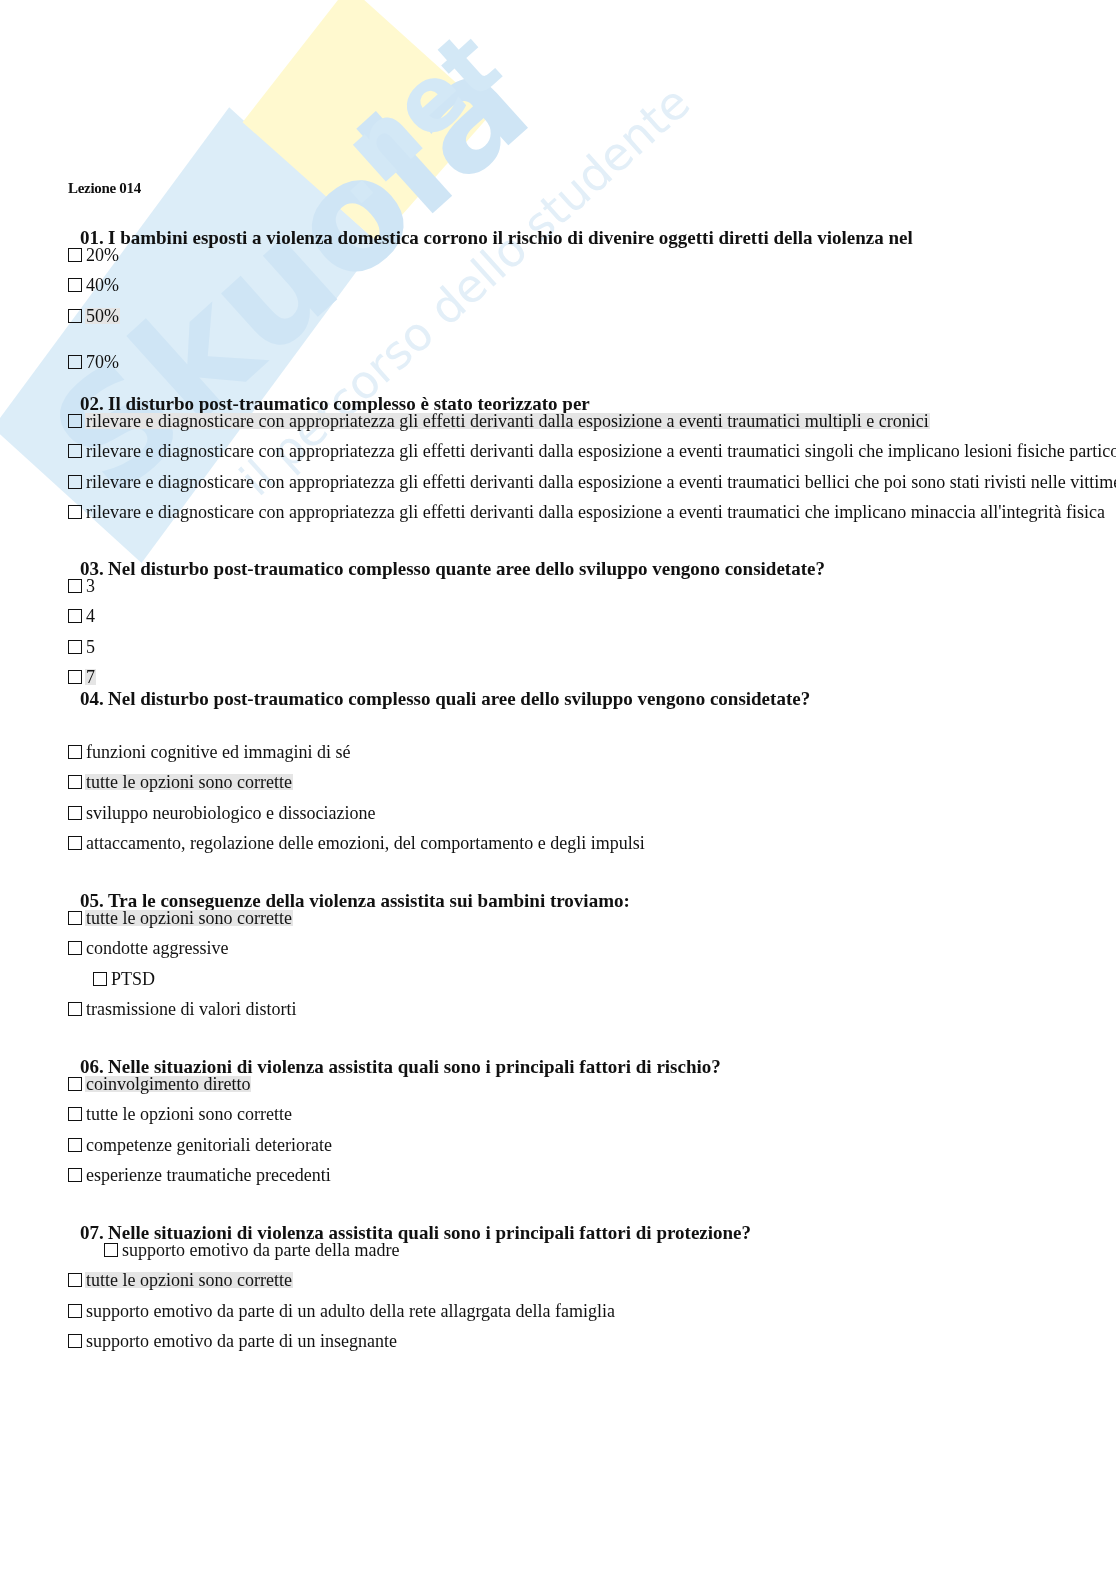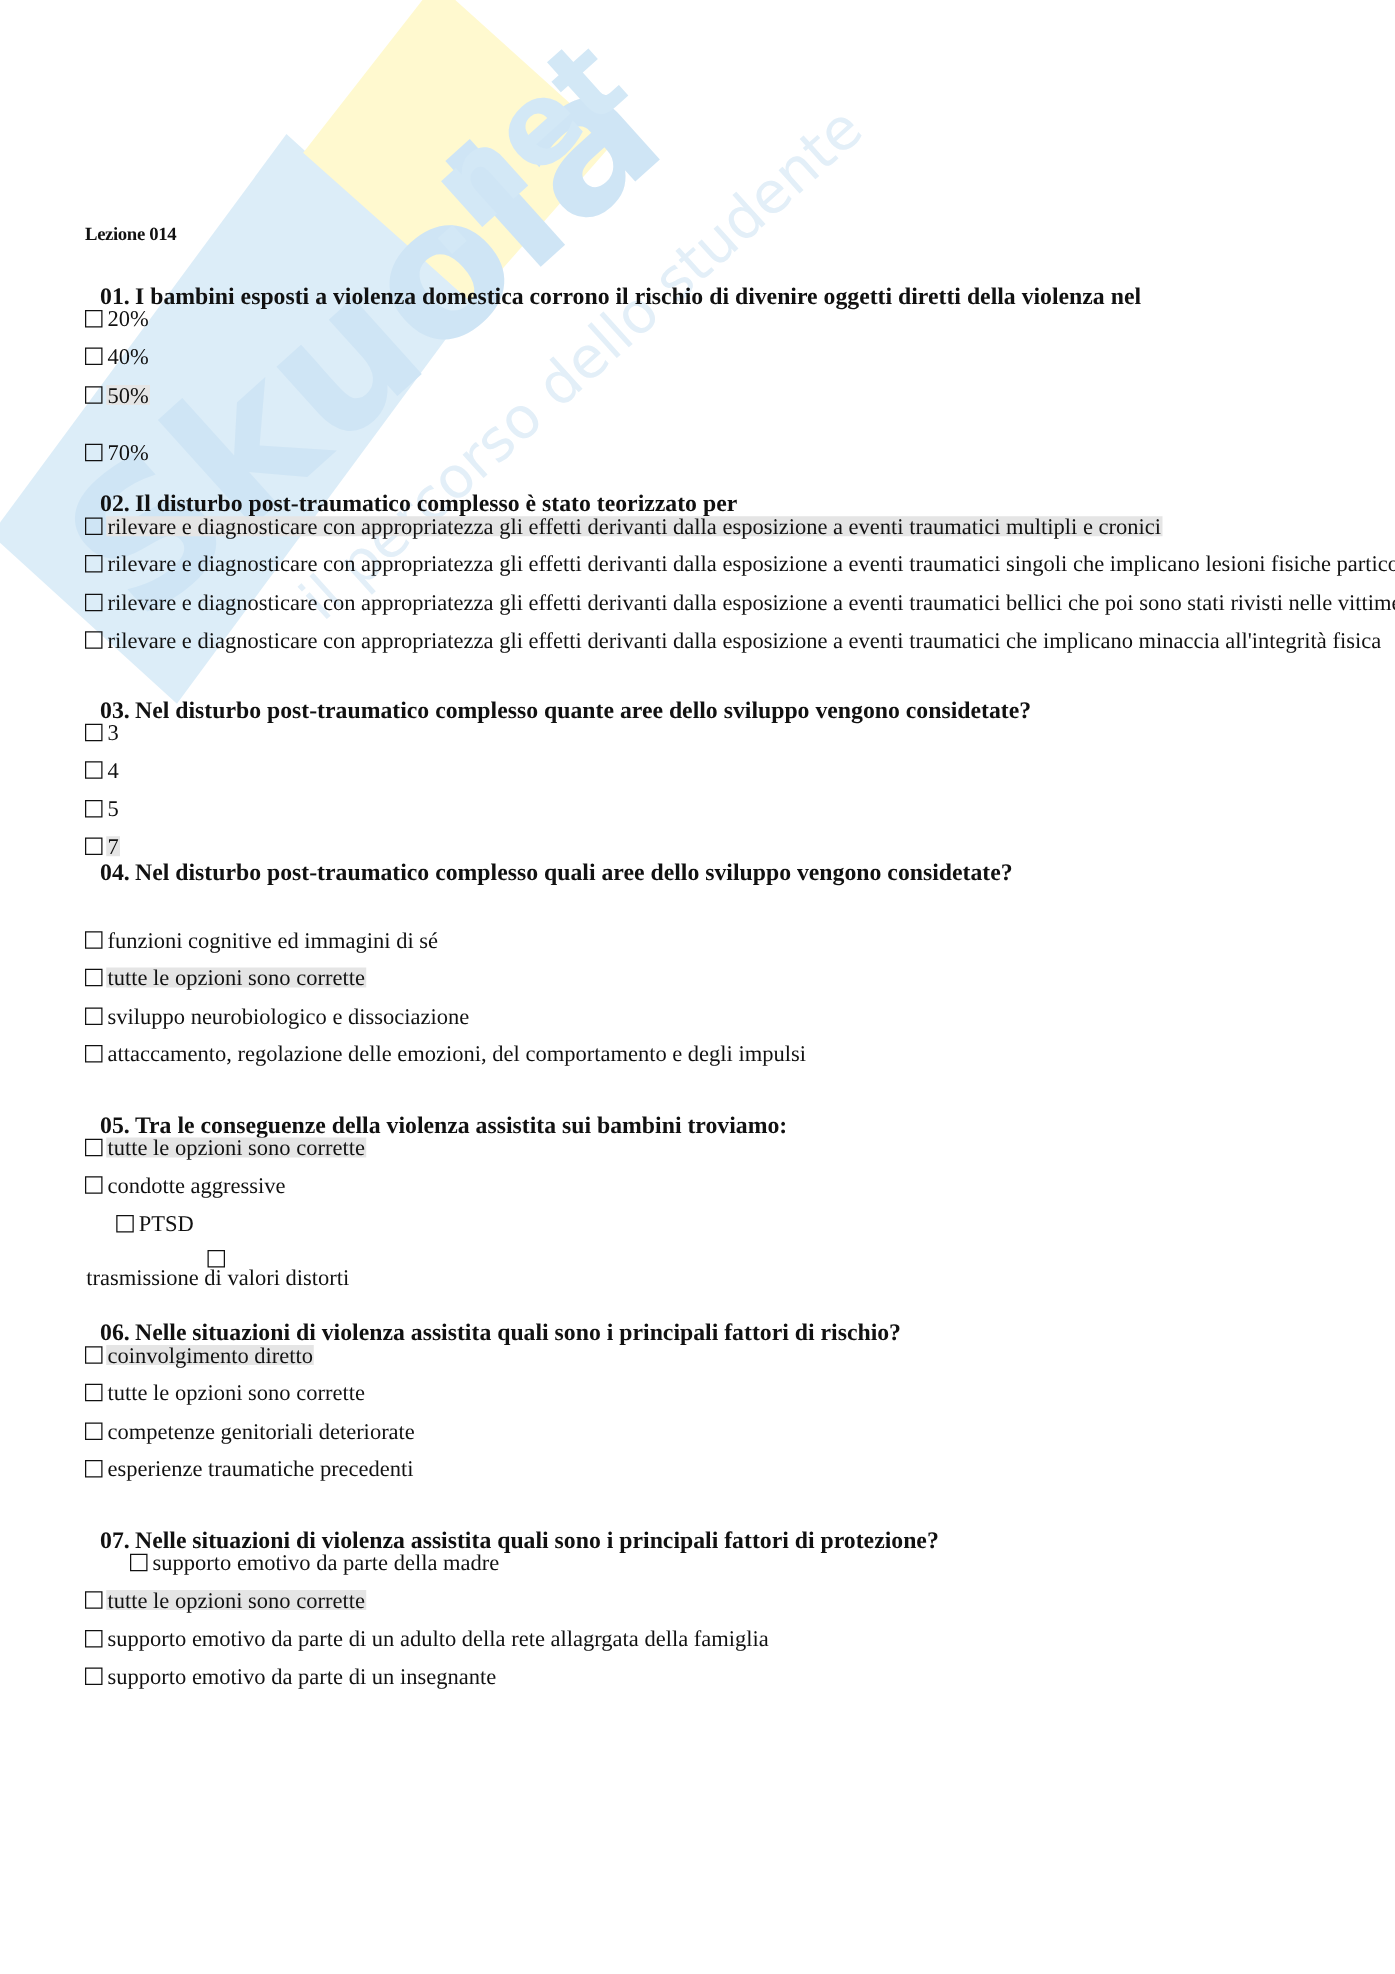--- a/index.html
+++ b/index.html
@@ -124,21 +124,21 @@
         <span class="opt-text correct">tutte le opzioni sono corrette</span>
       </div>
       <div class="option" style="top: 939.3px;">
         <span class="checkbox"></span>
         <span class="opt-text">condotte aggressive</span>
       </div>
       <div class="option" style="top: 969.6px; padding-left: 25px;">
         <span class="checkbox"></span>
         <span class="opt-text">PTSD</span>
       </div>
-      <div class="option" style="top: 999.9px; flex-direction: column;">
+      <div class="option" style="top: 999.9px;">
         <span class="checkbox"></span>
         <span class="opt-text">trasmissione di valori distorti</span>
       </div>
       <div class="q-heading" style="top: 1044px;"><span class="q-num">06.</span><span>Nelle situazioni di violenza assistita quali sono i principali fattori di rischio?</span></div>
       <div class="option" style="top: 1075px;">
         <span class="checkbox"></span>
         <span class="opt-text correct">coinvolgimento diretto</span>
       </div>
       <div class="option" style="top: 1105.3px;">
         <span class="checkbox"></span>

